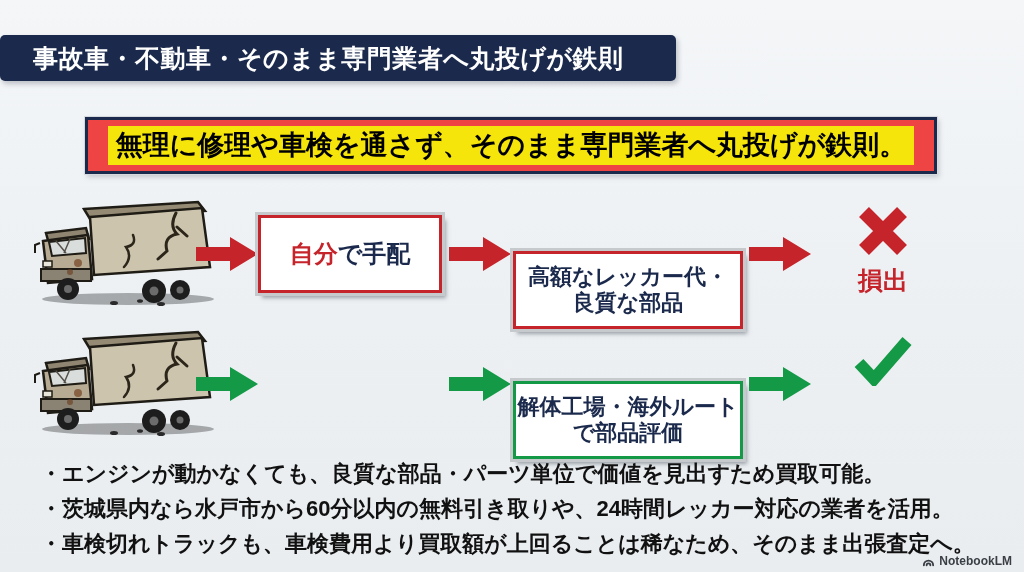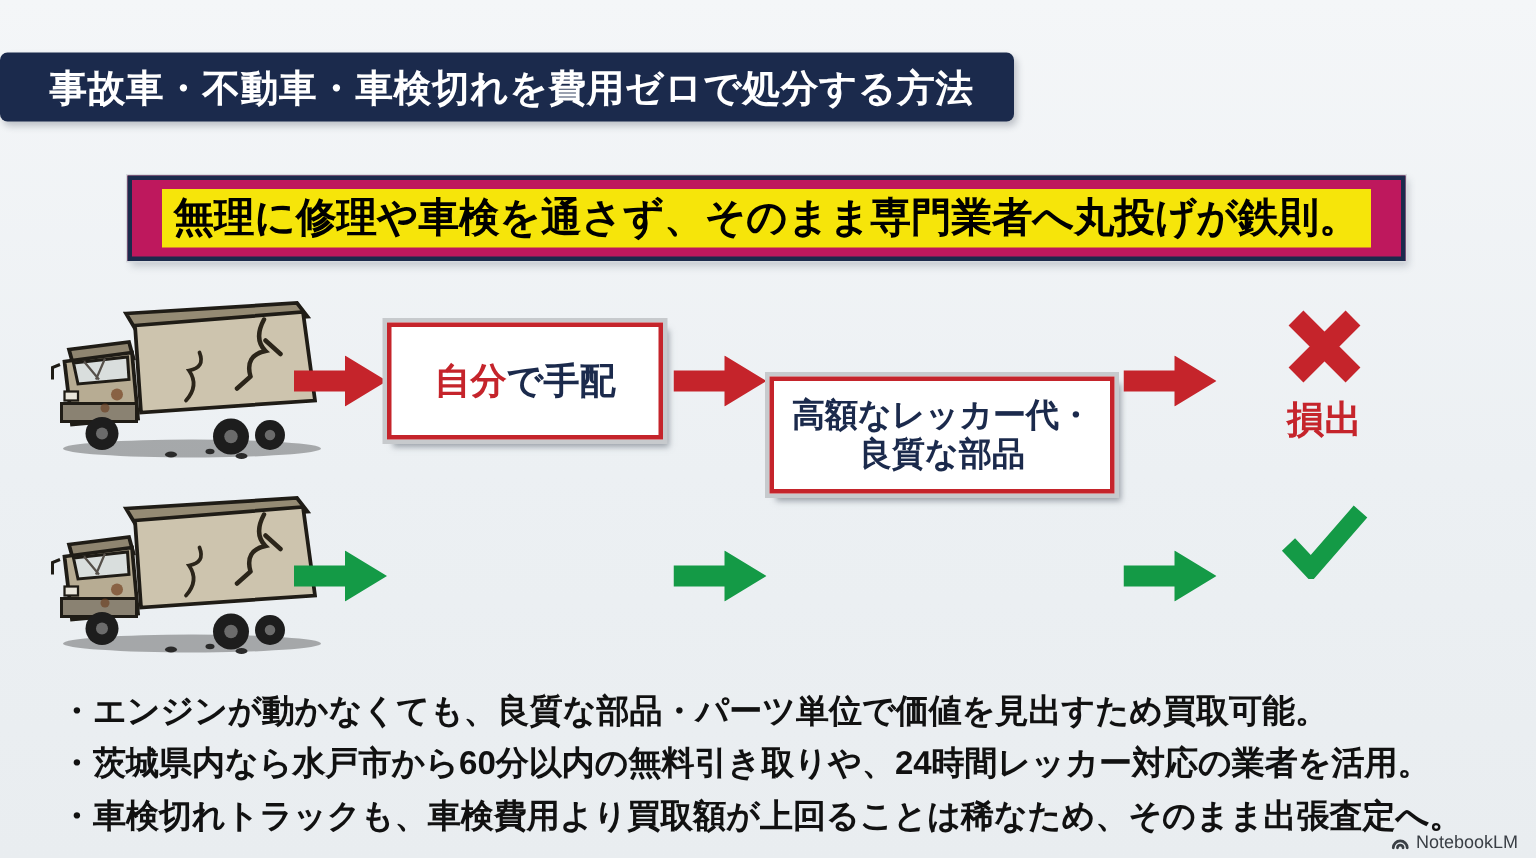--- a/index.html
+++ b/index.html
@@ -24,21 +24,21 @@
     background:var(--navy);
     border-radius:5px;
     display:flex;align-items:center;
     padding-left:33px;
     color:#ffffff;font-size:25px;font-weight:bold;letter-spacing:.5px;
     box-shadow:2px 3px 5px rgba(30,40,60,.25);
     white-space:nowrap;
   }
   .headline-box{
     position:absolute;left:85px;top:117px;width:852px;height:57px;
-    background:#be185d;
+    background:#ef4444;
     border:3px solid var(--navy);
     display:flex;align-items:center;justify-content:center;
     box-shadow:0 0 0 1px #d6dade,2px 3px 5px rgba(60,70,90,.25);
   }
   .headline-highlight{
     display:inline-block;
     background:var(--yellow);
     color:#000;
     font-size:27px;font-weight:bold;
     line-height:1.35;
@@ -85,28 +85,28 @@
   .result-label{font-size:25px;line-height:27px;margin-top:4px;white-space:nowrap;}
 
   .bullets{
     position:absolute;left:40px;top:456px;width:960px;
     font-size:22px;font-weight:bold;color:var(--ink);
     line-height:35px;white-space:nowrap;
   }
   .watermark{
     position:absolute;right:12px;bottom:4px;
     display:flex;align-items:center;gap:4px;
-    color:#3a3f45;font-size:12px;font-weight:normal;
+    color:#3a3f45;font-size:12px;font-weight:bold;
   }
 </style>
 </head>
 <body>
 
 <div class="header-bar">
-  <span>事故車・不動車・車検切れを費用ゼロで処分する方法</span>
+  <span>事故車・不動車・そのまま専門業者へ丸投げが鉄則</span>
 </div>
 
 <div class="headline-box">
   <span class="headline-highlight">無理に修理や車検を通さず、そのまま専門業者へ丸投げが鉄則。</span>
 </div>
 
 <svg width="0" height="0" style="position:absolute" aria-hidden="true">
   <defs>
     <g id="truck-art">
       <ellipse cx="100" cy="102" rx="86" ry="6" fill="rgba(35,35,35,.35)"></ellipse>
@@ -177,20 +177,24 @@
 <div class="flow-row row-green">
   <svg class="truck" viewBox="0 0 198 110">
       <use href="#truck-art"></use>
     </svg>
   <svg class="block-arrow a1" viewBox="0 0 62 34">
       <use href="#block-arrow-shape" fill="currentColor"></use>
     </svg>
   <svg class="block-arrow a2" viewBox="0 0 62 34">
       <use href="#block-arrow-shape" fill="currentColor"></use>
     </svg>
+  <div class="step-box s2">
+    <div>解体工場・海外ルート</div>
+    <div>で部品評価</div>
+  </div>
   <svg class="block-arrow a3" viewBox="0 0 62 34">
       <use href="#block-arrow-shape" fill="currentColor"></use>
     </svg>
   <div class="result">
     <div class="icon-wrap">
       <svg width="62" height="50" viewBox="0 0 62 50">
           <path d="M7,27 L22,43 L55,5" stroke="currentColor" stroke-width="12" fill="none"></path>
         </svg>
     </div>
   </div>

